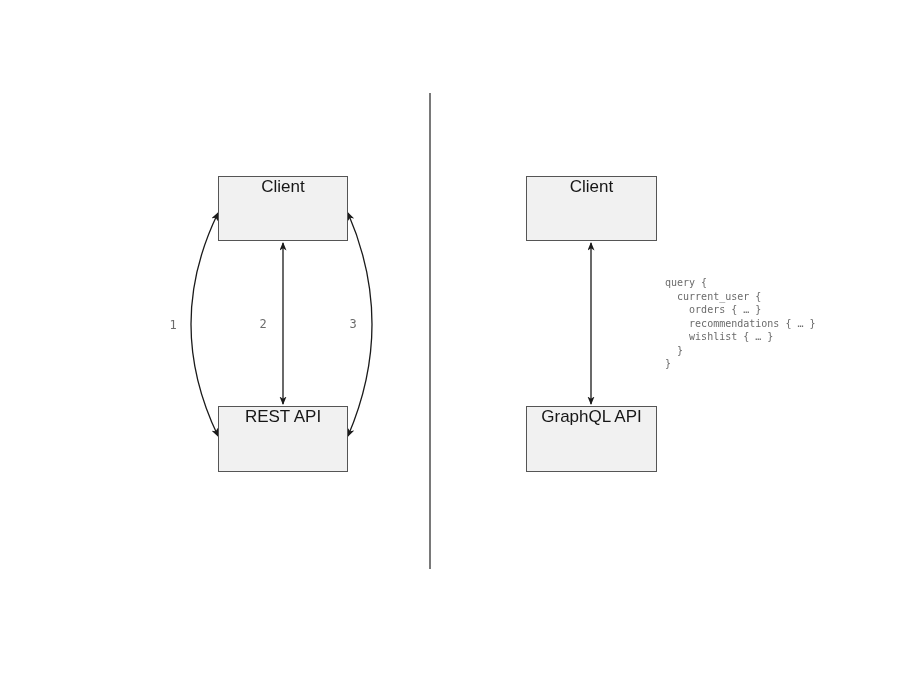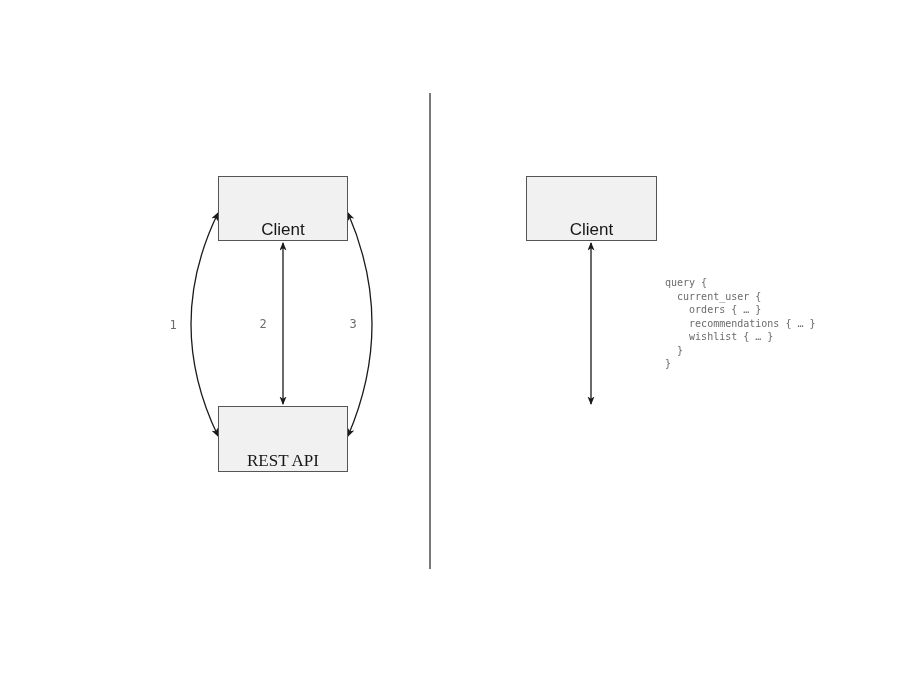--- a/index.html
+++ b/index.html
@@ -46,27 +46,27 @@
   .arrow-layer line.divider {
     stroke: var(--divider);
     stroke-width: 1.5;
   }
   .arrowhead-shape { fill: var(--arrow); }
   .node-box {
     position: absolute;
     background: var(--box-fill);
     border: 1.5px solid var(--box-border);
     display: flex;
-    align-items: flex-end;
+    align-items: flex-start;
     justify-content: center;
     font-size: 17px;
     color: var(--box-text);
   }
   .box-client-left  { left: 218px; top: 176px; width: 130px; height: 65px; }
-  .box-rest-api     { left: 218px; top: 406px; width: 130px; height: 66px; font-family: Liberation Serif, serif; }
+  .box-rest-api     { left: 218px; top: 406px; width: 130px; height: 66px; }
   .box-client-right { left: 526px; top: 176px; width: 131px; height: 65px; }
   .box-graphql-api  { left: 526px; top: 406px; width: 131px; height: 66px; }
   .mono {
     font-family: "DejaVu Sans Mono", monospace;
     color: var(--muted-text);
   }
   .endpoint-list {
     position: absolute;
     left: 8px;
     top: 175px;
@@ -119,20 +119,23 @@
     <span>REST API</span>
   </div>
 
   <span class="arrow-number mono num-1">1</span>
   <span class="arrow-number mono num-2">2</span>
   <span class="arrow-number mono num-3">3</span>
 
   <div class="node-box box-client-right">
     <span>Client</span>
   </div>
+  <div class="node-box box-graphql-api">
+    <span>GraphQL API</span>
+  </div>
 
   <pre class="query-block mono">query {
   current_user {
     orders { … }
     recommendations { … }
     wishlist { … }
   }
 }</pre>
 
 </div>

